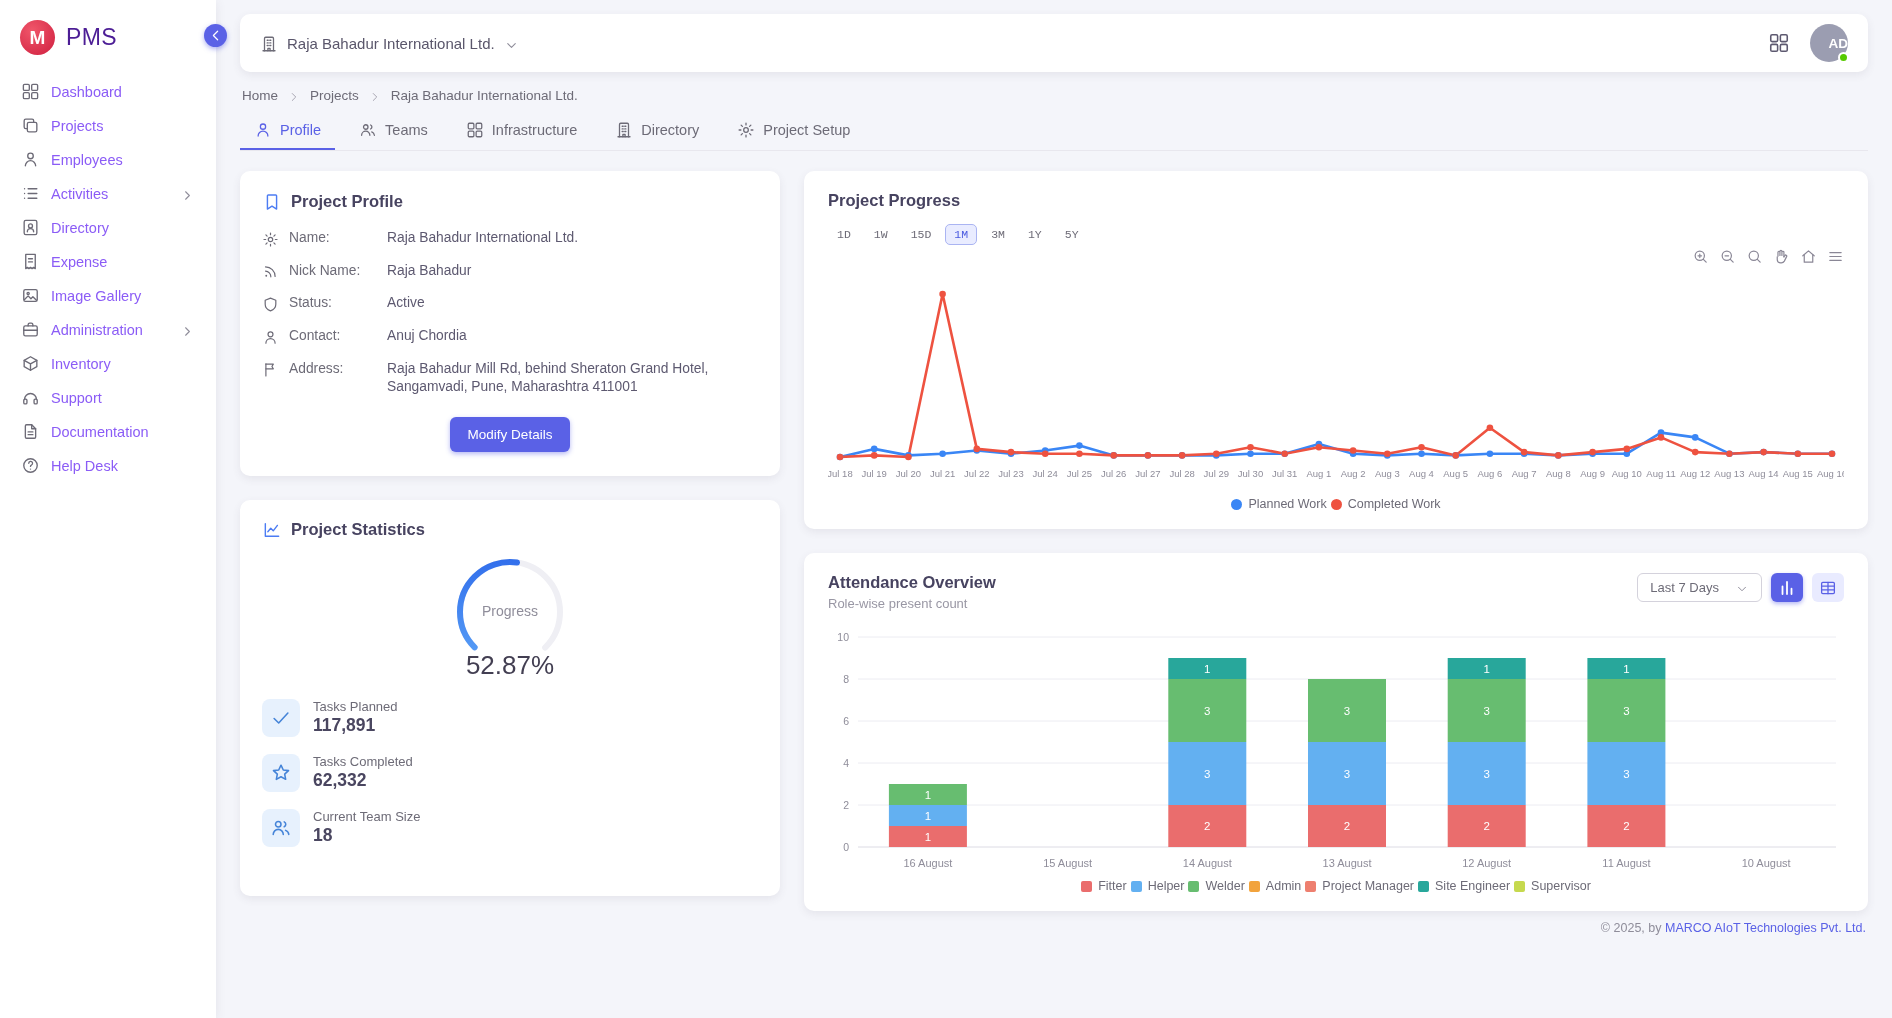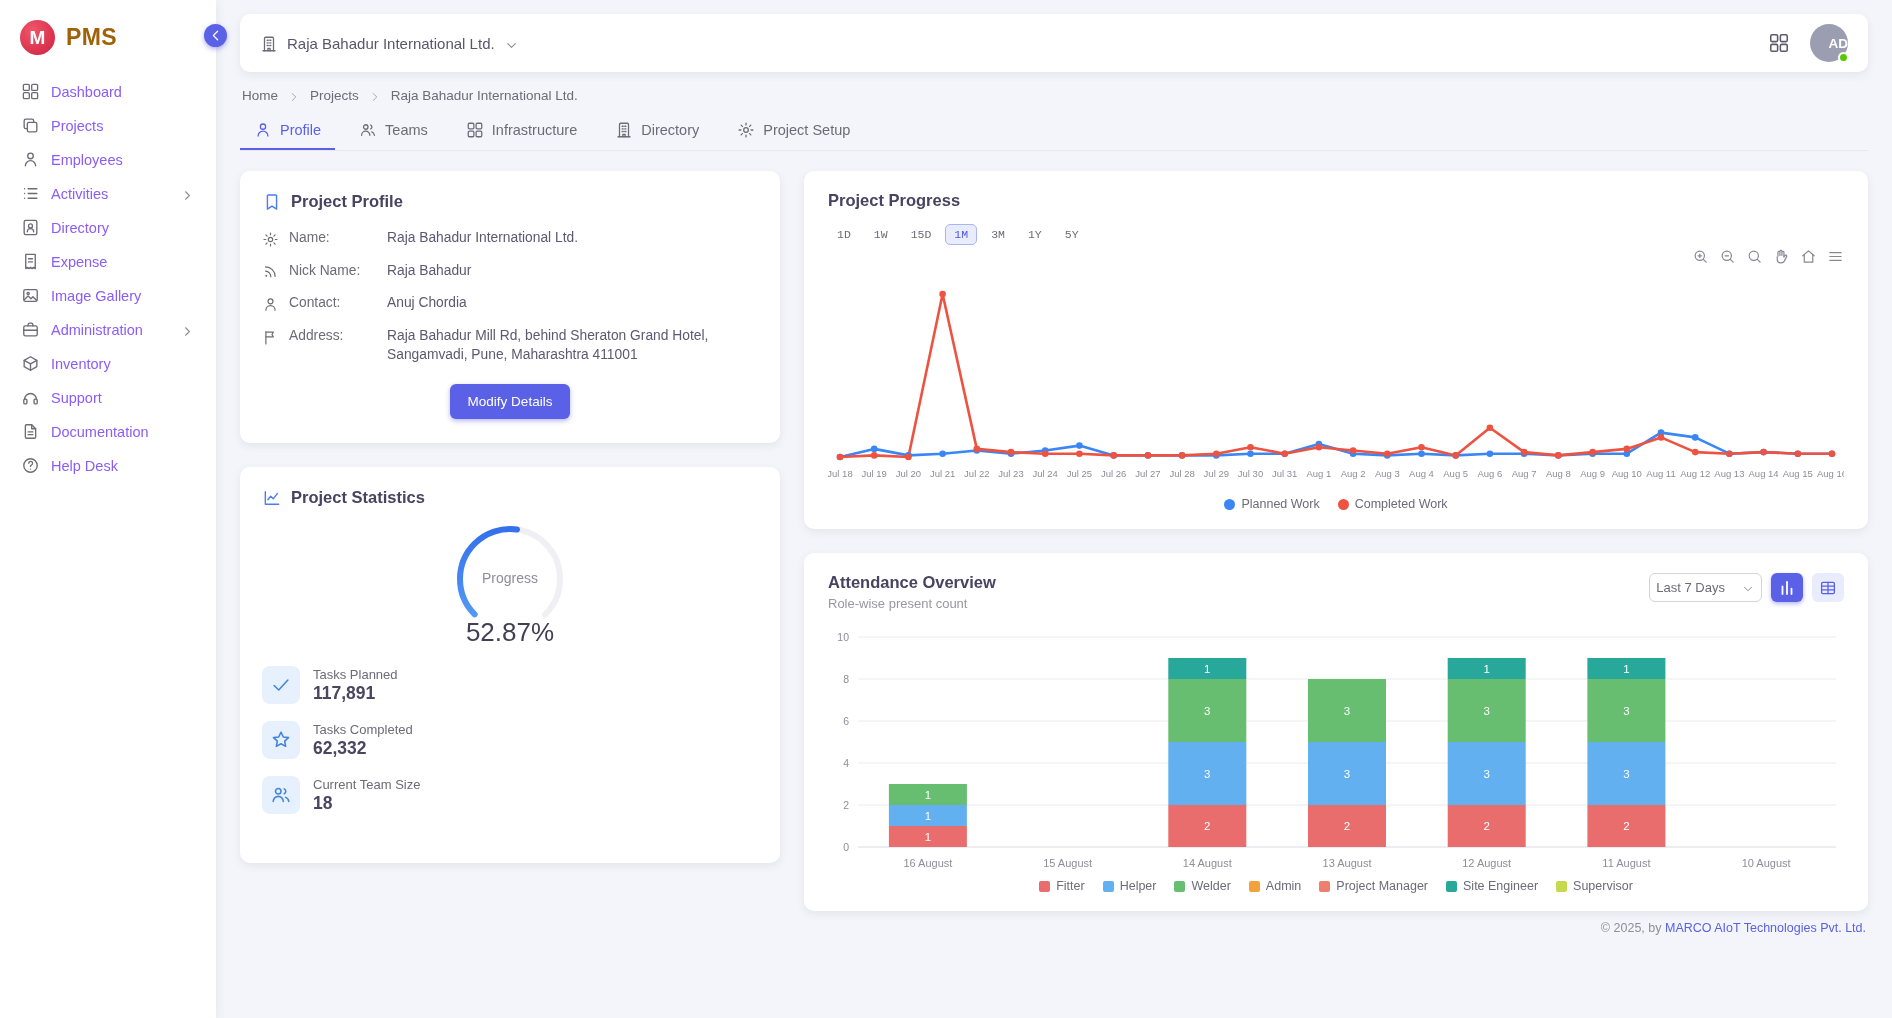--- a/index.html
+++ b/index.html
@@ -8,21 +8,21 @@
   a{text-decoration:none}
   .ic{display:inline-block;vertical-align:middle}
   svg.ic{width:100%;height:100%}
   
   .sidebar{position:fixed;left:0;top:0;bottom:0;width:216px;background:#fff;
     box-shadow:0 2px 10px rgba(75,70,92,.10);z-index:5}
   .logo-row{display:flex;align-items:center;gap:11px;padding:20px 20px 18px;cursor:pointer}
   .logo-badge{width:35px;height:35px;border-radius:50%;flex:none;
     background:radial-gradient(circle at 35% 30%,#f0566a,#cf1f3f);color:#fff;
     display:flex;align-items:center;justify-content:center;font-size:19px;font-weight:bold}
-  .logo-text{font-size:23px;font-weight:700;color:#a16207;letter-spacing:.4px}
+  .logo-text{font-size:23px;font-weight:400;color:#4c1d95;letter-spacing:.4px}
   .nav{padding:2px 10px}
   .nav-item{display:flex;align-items:center;gap:11px;padding:7px 11px;border-radius:6px;
     cursor:pointer;color:#8b5cf6;margin-bottom:1px}
   .nav-ic{width:19px;height:19px;flex:none;color:#6d6b77}
   .nav-label{font-size:14.5px;white-space:nowrap}
   .nav-chev{width:15px;height:15px;margin-left:auto;color:#8f8d9a}
   .collapse-btn{position:fixed;left:204px;top:24px;width:23px;height:23px;border-radius:50%;
     border:none;background:#5a61e6;color:#fff;z-index:6;cursor:pointer;
     display:flex;align-items:center;justify-content:center;box-shadow:0 2px 5px rgba(90,97,230,.5);padding:3px}
   
@@ -84,31 +84,31 @@
     padding:3px 8px;border-radius:5px;cursor:pointer;font-family:Liberation Mono, monospace}
   .range-btn.active{color:#4b5be0;background:#e9ecff;border-color:#aab4f2}
   .chart-toolbar{display:flex;justify-content:flex-end;gap:10px;margin-top:2px;height:18px}
   .tool-btn{width:17px;height:17px;color:#8a8796;cursor:pointer}
   .line-chart svg,.bar-chart svg{width:100%;height:auto;display:block}
   svg text{font-family:"Liberation Sans","DejaVu Sans",sans-serif}
   text.ax{font-size:9.5px;fill:#8f8d9a}
   .bar-chart text.ax{font-size:11px}
   .bar-chart text.ay{font-size:10.5px;fill:#8f8d9a}
   text.seg{font-size:11.5px;fill:#fff;font-weight:500}
-  .legend{display:flex;justify-content:center;align-items:center;gap:18px;margin:4px 0 6px;
+  .legend{display:flex;justify-content:center;align-items:center;gap:4px;margin:4px 0 6px;
     font-size:12.5px;color:#6d6b77;flex-wrap:wrap}
   .legend-item{display:flex;align-items:center;gap:6px;cursor:pointer}
   .legend-dot{width:11px;height:11px;border-radius:50%}
   .legend-sq{width:11px;height:11px;border-radius:2px}
   
   .attendance-card{margin-top:24px;padding:20px 24px 12px}
   .att-head{display:flex;align-items:flex-start;justify-content:space-between}
   .att-controls{display:flex;align-items:center;gap:9px}
   .select{display:flex;align-items:center;gap:16px;border:1px solid #d4d2dc;border-radius:6px;
-    padding:6px 6px;font-size:13px;color:#6d6b77;cursor:pointer;background:#fff}
+    padding:6px 12px;font-size:13px;color:#6d6b77;cursor:pointer;background:#fff}
   .select .ic-xs{width:14px;height:14px;color:#8f8d9a}
   .toggle{width:32px;height:29px;border-radius:6px;border:none;cursor:pointer;
     display:flex;align-items:center;justify-content:center;padding:5px}
   .toggle.active{background:#5a61e6;color:#fff;box-shadow:0 2px 4px rgba(90,97,230,.45)}
   .toggle.ghost{background:#e9ebff;color:#5a61e6}
   .bar-chart{margin-top:12px}
   
   .footer{text-align:right;font-size:12.5px;color:#8f8d9a;margin:10px 2px 8px}
   .footer a{color:#5a61e6;cursor:pointer}
 </style>
@@ -343,20 +343,27 @@
     <span class="f-label">Name:</span>
     <span class="f-value">Raja Bahadur International Ltd.</span>
   </div>
   <div class="field-row">
     <span class="f-ic"><svg class="ic" viewBox="0 0 24 24" fill="none" stroke="currentColor" stroke-width="1.7" stroke-linecap="round" stroke-linejoin="round">
                   <path d="M5 11.5a8 8 0 0 1 7.5 8M5 5.5A13.5 13.5 0 0 1 18.5 19"></path>
                   <circle cx="6" cy="18" r="1.3" fill="currentColor" stroke="none"></circle>
                 </svg></span>
     <span class="f-label">Nick Name:</span>
     <span class="f-value">Raja Bahadur</span>
+  </div>
+  <div class="field-row">
+    <span class="f-ic"><svg class="ic" viewBox="0 0 24 24" fill="none" stroke="currentColor" stroke-width="1.7" stroke-linecap="round" stroke-linejoin="round">
+                  <path d="M12 3l7.5 3v5.5c0 4.6-3.2 7.8-7.5 9.5-4.3-1.7-7.5-4.9-7.5-9.5V6z"></path>
+                </svg></span>
+    <span class="f-label">Status:</span>
+    <span class="f-value">Active</span>
   </div>
   <div class="field-row">
     <span class="f-ic"><svg class="ic" viewBox="0 0 24 24" fill="none" stroke="currentColor" stroke-width="1.7" stroke-linecap="round" stroke-linejoin="round">
                   <circle cx="12" cy="7.5" r="3.5"></circle>
                   <path d="M5.5 20a6.5 6.5 0 0 1 13 0"></path>
                 </svg></span>
     <span class="f-label">Contact:</span>
     <span class="f-value">Anuj Chordia</span>
   </div>
   <div class="field-row">

